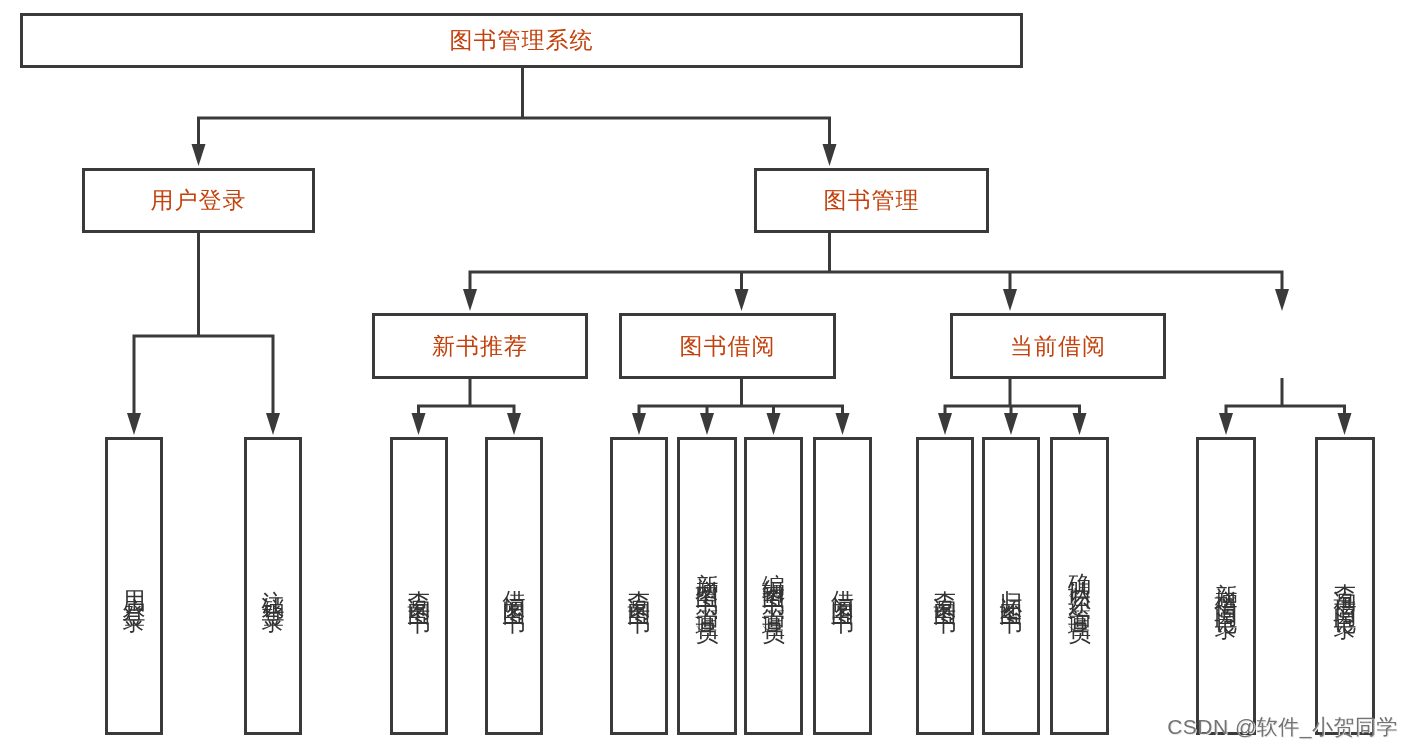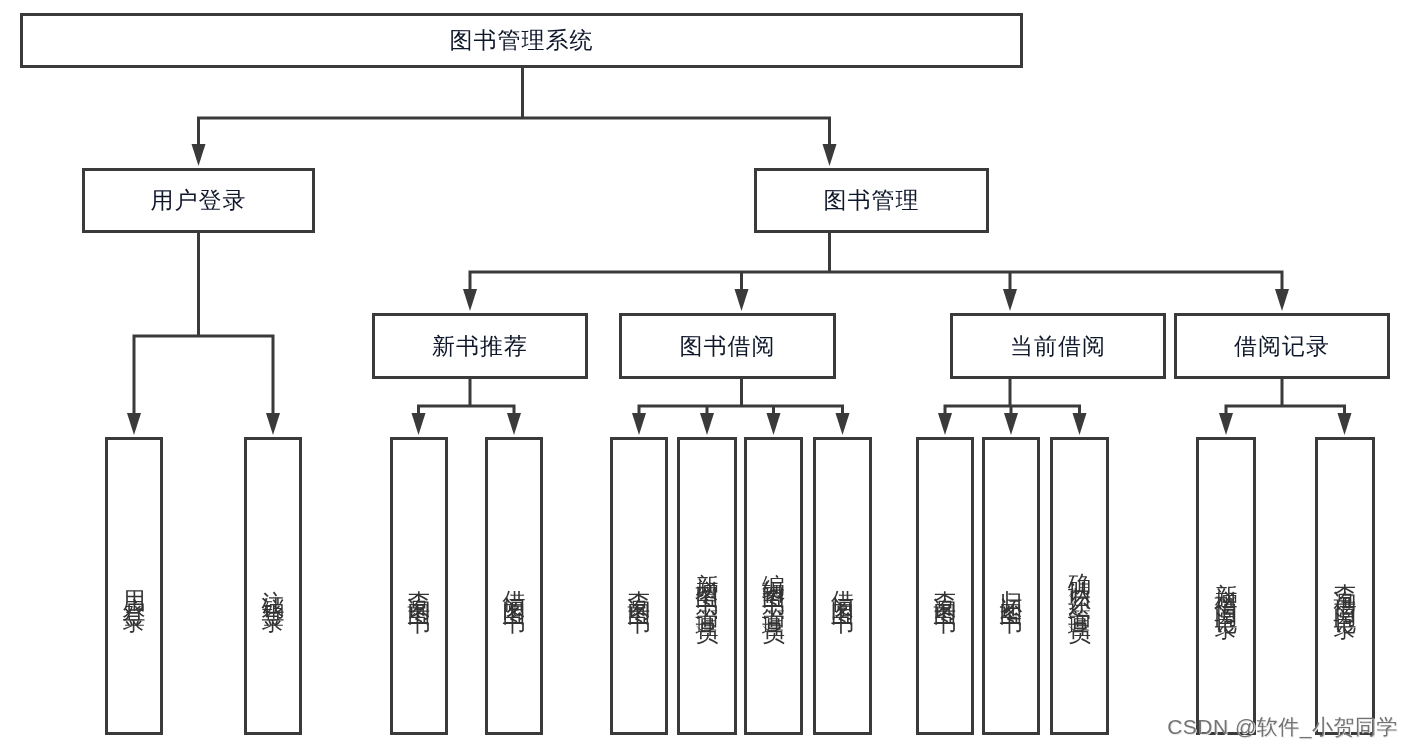--- a/index.html
+++ b/index.html
@@ -19,21 +19,21 @@
     position: absolute;
     left: 0;
     top: 0;
     z-index: 1;
   }
   .node {
     position: absolute;
     box-sizing: border-box;
     background: #ffffff;
     border: 3px solid #3a3a3a;
-    color: #0f172a;
+    color: #c2410c;
     display: flex;
     align-items: center;
     justify-content: center;
     z-index: 2;
     font-size: 23px;
     letter-spacing: 1px;
     white-space: nowrap;
   }
   .vnode {
     position: absolute;
@@ -115,21 +115,20 @@
   </svg>
 
   <div class="node" style="left:20px; top:13px; width:1003px; height:55px;">图书管理系统</div>
 
   <div class="node" style="left:82px; top:168px; width:233px; height:65px;">用户登录</div>
   <div class="node" style="left:712px; top:168px; width:235px; height:65px;margin-left:42px;">图书管理</div>
 
   <div class="node" style="left:362px; top:313px; width:216px; height:66px;margin-left:10px;">新书推荐</div>
   <div class="node" style="left:619px; top:313px; width:217px; height:66px;font-family:Liberation Serif, serif;">图书借阅</div>
   <div class="node" style="left:902px; top:313px; width:216px; height:66px;margin-left:48px;">当前借阅</div>
-  <div class="node" style="left:1174px; top:313px; width:216px; height:66px;">借阅记录</div>
 
   <div class="vnode" style="left:105px; top:437px; width:58px; height:298px;">
     <span class="vtext">用户登录</span>
   </div>
   <div class="vnode" style="left:244px; top:437px; width:58px; height:298px;">
     <span class="vtext">注销登录</span>
   </div>
 
   <div class="vnode" style="left:390px; top:437px; width:58px; height:298px;">
     <span class="vtext">查询图书</span>

